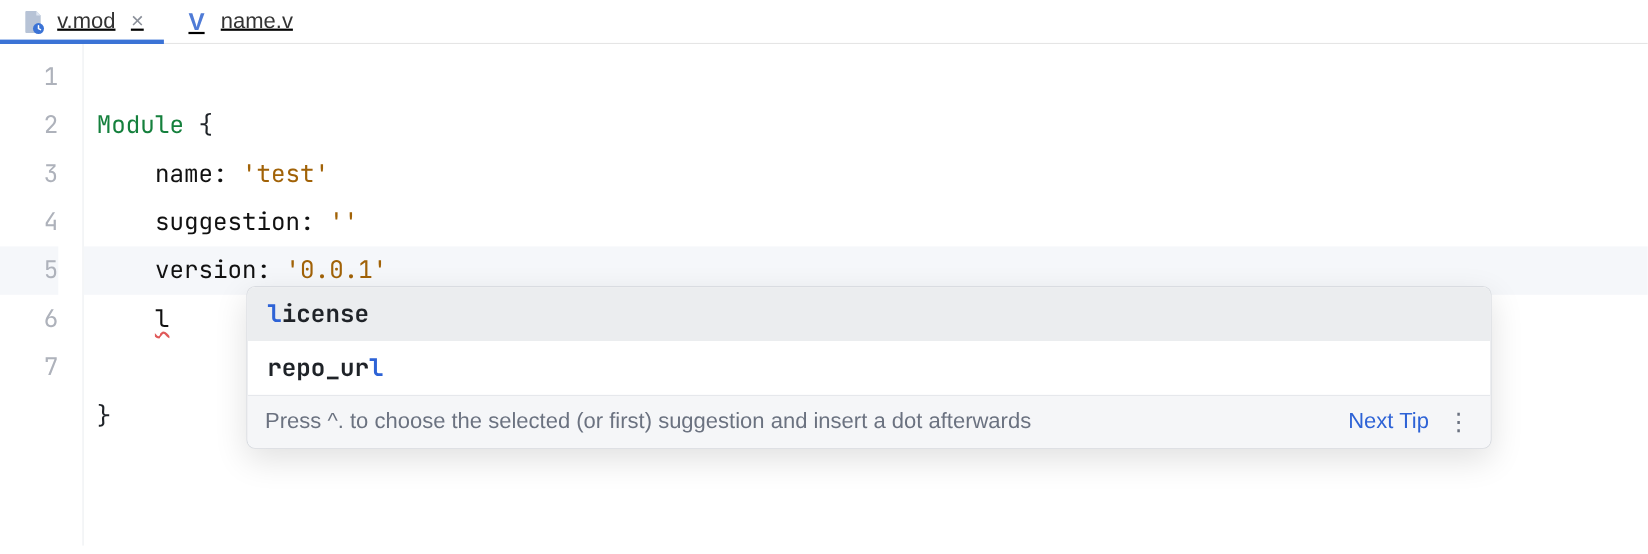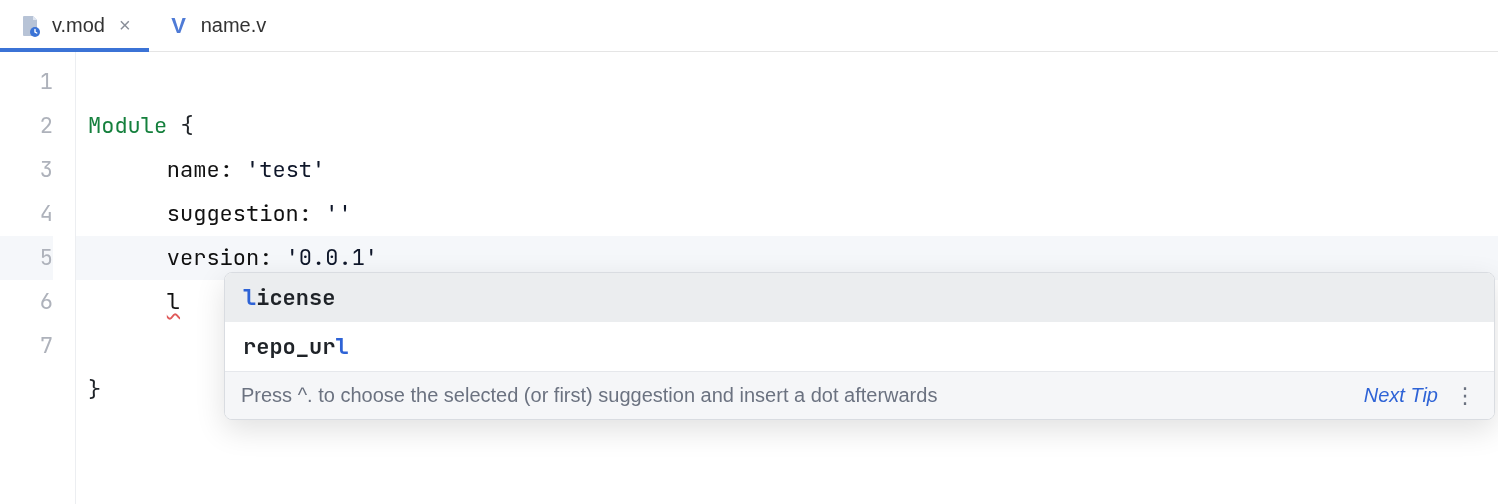--- a/index.html
+++ b/index.html
@@ -1,19 +1,20 @@
 <!DOCTYPE html>
 <html><head>
 <meta charset="utf-8">
 <style>
   * { box-sizing: border-box; margin: 0; padding: 0; }
   html, body { width: 1498px; height: 504px; font-family: -apple-system, "Segoe UI", Arial, sans-serif; background: #fff; overflow: hidden; }
   .tabbar {
-    display: flex; align-items: flex-start; height: 52px; border-bottom: 1px solid #e5e5e5;
+    display: flex; align-items: flex-start; height: 40px; border-bottom: 1px solid #e5e5e5;
     background: #fff;
+    text-decoration: underline;
   }
   .tab {
     display: flex; align-items: center; gap: 10px; padding: 0 18px; height: 100%;
     font-size: 20px; color: #333; cursor: pointer; position: relative;
   }
   .tab.active { }
   .tab.active::after {
     content: ""; position: absolute; left: 0; right: 0; bottom: -1px; height: 4px; background: #3b73d6;
   }
   .tab .icon { width: 24px; height: 24px; display:flex; align-items:center; justify-content:center; }
@@ -29,31 +30,31 @@
   }
   .code {
     flex: 1; padding-top: 8px; padding-left: 12px;
     font-family: "JetBrains Mono","Menlo","Consolas",monospace;
     font-size: 22px; line-height: 44px; white-space: pre; color: #1f2328;
   }
   .lines { position:absolute; left:0; right:0; top:8px; }
   .line { height:44px; }
   .line.current { background:#f5f7fa; }
   .kw { color:#15803d; }
-  .prop { color:#111;margin-left:26px; }
+  .prop { color:#111; }
   .colon { color:#111; }
-  .str { color:#0f172a; }
+  .str { color:#a16207; }
   .error-underline {
     text-decoration: underline wavy #e05a5a 1.5px;
     text-underline-offset: 4px;
   }
   .popup {
     position: absolute;
     left: 148px; top: 220px;
-    width: 1271px;
+    width: 1132px;
     background: #fff;
     border: 1px solid #d9dce1;
     border-radius: 8px;
     box-shadow: 0 10px 30px rgba(0,0,0,0.12);
     overflow: hidden;
     font-family: -apple-system,"Segoe UI",Arial,sans-serif;
   }
   .popup-item {
     padding: 10px 18px;
     font-family: "JetBrains Mono","Menlo","Consolas",monospace;
@@ -63,21 +64,21 @@
   }
   .popup-item.selected { background: #ebedef; }
   .popup-item .match { color: #2e63d6; font-weight: 700; }
   .popup-footer {
     display:flex; align-items:center; gap: 14px;
     padding: 12px 16px;
     background: #f5f6f8; border-top:1px solid #e6e8ec;
     font-size: 20px; color: #6b7280; justify-content: space-between;
   }
   .popup-footer .hint { flex:1; }
-  .next-tip { color:#2e63d6; cursor:pointer; white-space:nowrap; font-size:20px;font-style:italic; }
+  .next-tip { color:#2e63d6; cursor:pointer; white-space:nowrap; font-size:20px; }
   .kebab { width:26px; text-align:center; color:#6b7280; cursor:pointer; font-size:22px; letter-spacing:0; line-height:1; }
   .vicon { font-weight:700; font-family:Arial,sans-serif; }
   .gutter .gline { height:44px; }
   .gutter .gline.current { background:#f5f7fa; }
 </style>
 </head>
 <body>
 
 <div class="tabbar">
   <div class="tab active">

